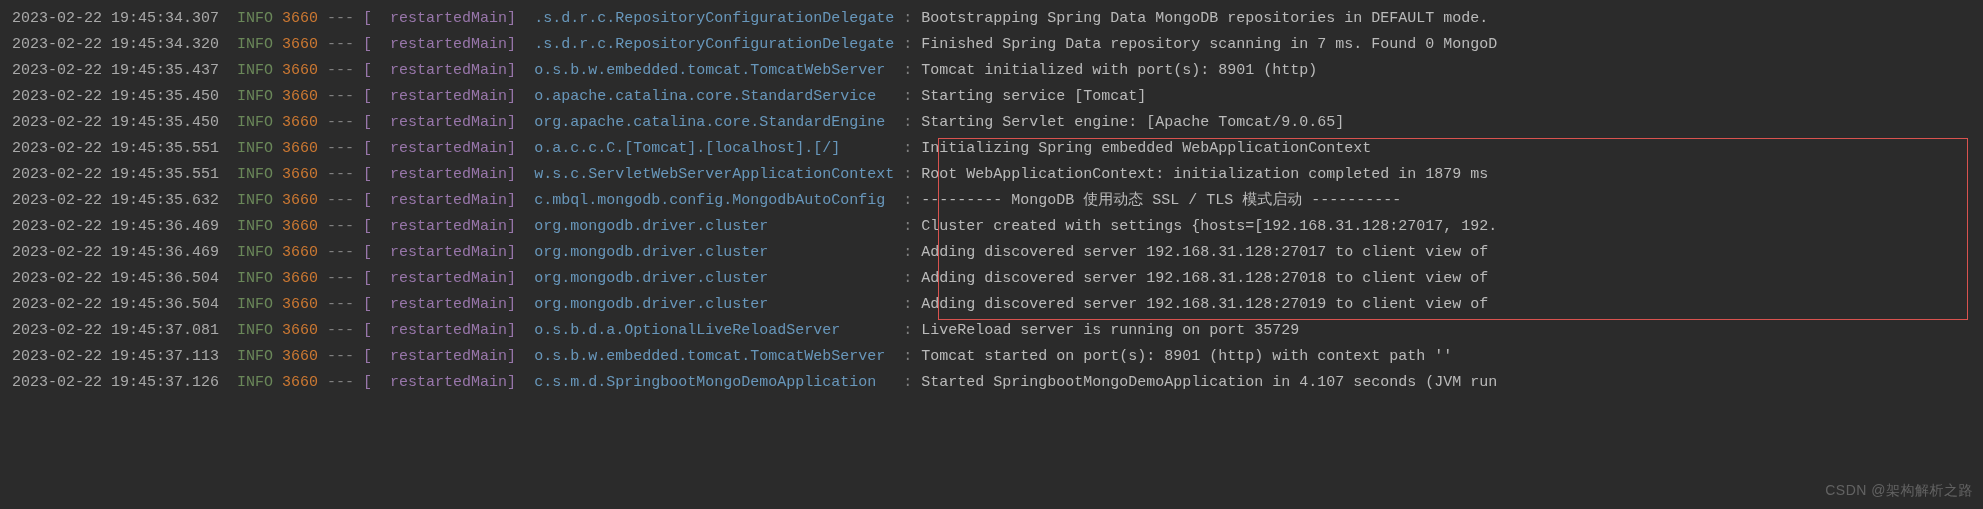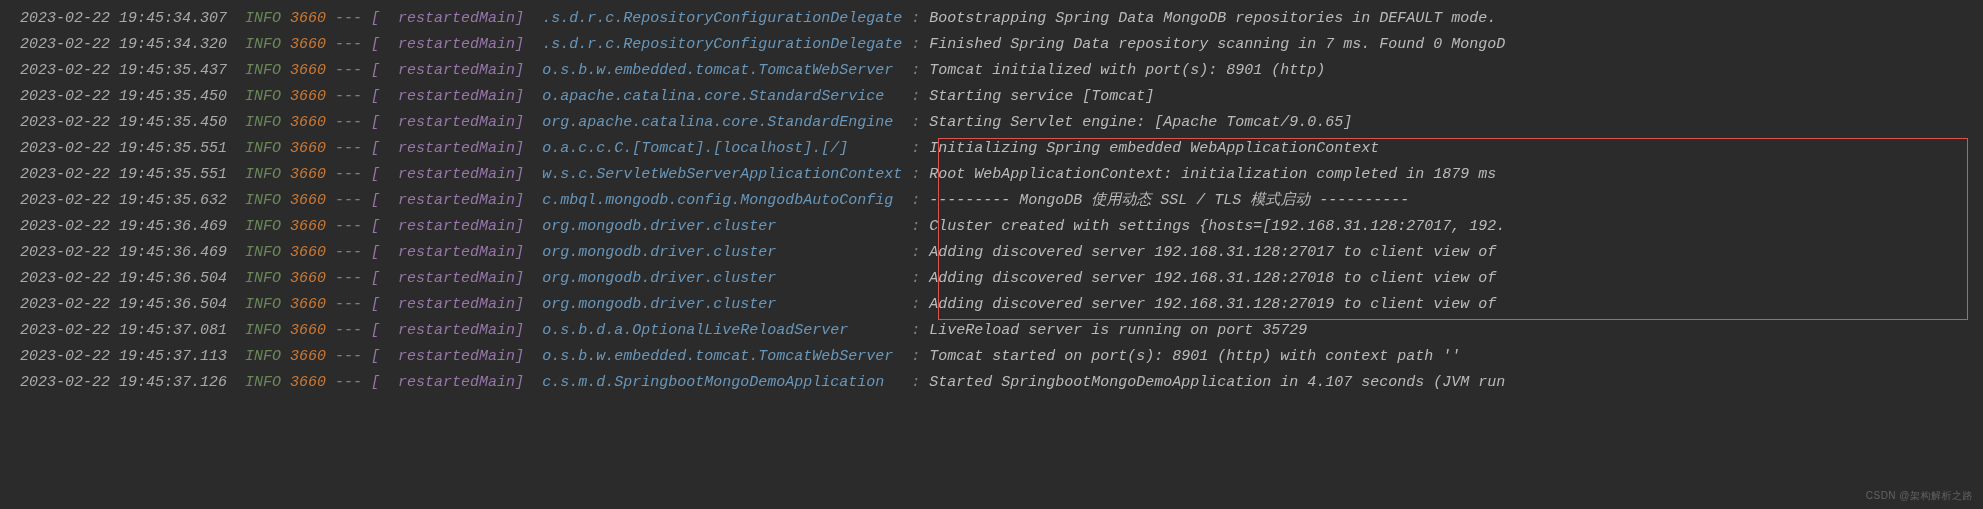--- a/index.html
+++ b/index.html
@@ -8,23 +8,22 @@
     height: 509px;
     background: #2b2b2b;
     font-family: "Consolas", "Menlo", "Courier New", monospace;
     font-size: 15px;
     line-height: 26px;
     color: #bababa;
     overflow: hidden;
   }
   .console {
     position: relative;
-    padding: 6px 20px;
+    padding: 6px 12px;
     white-space: pre;
-    font-style: italic;
   }
   .line { display: block; }
   .ts    { color: #a9a9a9; }
   .level { color: #6a8759; } 
   .pid   { color: #cc7832; } 
   .dash  { color: #808080; }
   .thread{ color: #9876aa; }
   .logger{ color: #6897bb; }
   .colon { color: #808080; }
   .msg   { color: #bababa; }
@@ -35,23 +34,23 @@
     pointer-events: none;
     left: 938px;
     top: 138px;
     width: 1030px;
     height: 182px;
   }
 
   .watermark {
     position: absolute;
     right: 10px;
-    bottom: 0;
+    bottom: 6px;
     font-family: sans-serif;
-    font-size: 10px;
+    font-size: 14px;
     color: rgba(200,200,200,0.35);
     letter-spacing: 0.5px;
     pointer-events: none;
   }
 </style>
 </head>
 <body>
 
 <div class="console" id="console"><span class="line"><span class="ts">2023-02-22 19:45:34.307  </span><span class="level">INFO </span><span class="pid">3660 </span><span class="dash">--- </span><span class="thread">[  restartedMain]  </span><span class="logger">.s.d.r.c.RepositoryConfigurationDelegate</span><span class="colon"> : </span><span class="msg">Bootstrapping Spring Data MongoDB repositories in DEFAULT mode.</span></span><span class="line"><span class="ts">2023-02-22 19:45:34.320  </span><span class="level">INFO </span><span class="pid">3660 </span><span class="dash">--- </span><span class="thread">[  restartedMain]  </span><span class="logger">.s.d.r.c.RepositoryConfigurationDelegate</span><span class="colon"> : </span><span class="msg">Finished Spring Data repository scanning in 7 ms. Found 0 MongoD</span></span><span class="line"><span class="ts">2023-02-22 19:45:35.437  </span><span class="level">INFO </span><span class="pid">3660 </span><span class="dash">--- </span><span class="thread">[  restartedMain]  </span><span class="logger">o.s.b.w.embedded.tomcat.TomcatWebServer </span><span class="colon"> : </span><span class="msg">Tomcat initialized with port(s): 8901 (http)</span></span><span class="line"><span class="ts">2023-02-22 19:45:35.450  </span><span class="level">INFO </span><span class="pid">3660 </span><span class="dash">--- </span><span class="thread">[  restartedMain]  </span><span class="logger">o.apache.catalina.core.StandardService  </span><span class="colon"> : </span><span class="msg">Starting service [Tomcat]</span></span><span class="line"><span class="ts">2023-02-22 19:45:35.450  </span><span class="level">INFO </span><span class="pid">3660 </span><span class="dash">--- </span><span class="thread">[  restartedMain]  </span><span class="logger">org.apache.catalina.core.StandardEngine </span><span class="colon"> : </span><span class="msg">Starting Servlet engine: [Apache Tomcat/9.0.65]</span></span><span class="line"><span class="ts">2023-02-22 19:45:35.551  </span><span class="level">INFO </span><span class="pid">3660 </span><span class="dash">--- </span><span class="thread">[  restartedMain]  </span><span class="logger">o.a.c.c.C.[Tomcat].[localhost].[/]      </span><span class="colon"> : </span><span class="msg">Initializing Spring embedded WebApplicationContext</span></span><span class="line"><span class="ts">2023-02-22 19:45:35.551  </span><span class="level">INFO </span><span class="pid">3660 </span><span class="dash">--- </span><span class="thread">[  restartedMain]  </span><span class="logger">w.s.c.ServletWebServerApplicationContext</span><span class="colon"> : </span><span class="msg">Root WebApplicationContext: initialization completed in 1879 ms</span></span><span class="line"><span class="ts">2023-02-22 19:45:35.632  </span><span class="level">INFO </span><span class="pid">3660 </span><span class="dash">--- </span><span class="thread">[  restartedMain]  </span><span class="logger">c.mbql.mongodb.config.MongodbAutoConfig </span><span class="colon"> : </span><span class="msg">--------- MongoDB 使用动态 SSL / TLS 模式启动 ----------</span></span><span class="line"><span class="ts">2023-02-22 19:45:36.469  </span><span class="level">INFO </span><span class="pid">3660 </span><span class="dash">--- </span><span class="thread">[  restartedMain]  </span><span class="logger">org.mongodb.driver.cluster              </span><span class="colon"> : </span><span class="msg">Cluster created with settings {hosts=[192.168.31.128:27017, 192.</span></span><span class="line"><span class="ts">2023-02-22 19:45:36.469  </span><span class="level">INFO </span><span class="pid">3660 </span><span class="dash">--- </span><span class="thread">[  restartedMain]  </span><span class="logger">org.mongodb.driver.cluster              </span><span class="colon"> : </span><span class="msg">Adding discovered server 192.168.31.128:27017 to client view of</span></span><span class="line"><span class="ts">2023-02-22 19:45:36.504  </span><span class="level">INFO </span><span class="pid">3660 </span><span class="dash">--- </span><span class="thread">[  restartedMain]  </span><span class="logger">org.mongodb.driver.cluster              </span><span class="colon"> : </span><span class="msg">Adding discovered server 192.168.31.128:27018 to client view of</span></span><span class="line"><span class="ts">2023-02-22 19:45:36.504  </span><span class="level">INFO </span><span class="pid">3660 </span><span class="dash">--- </span><span class="thread">[  restartedMain]  </span><span class="logger">org.mongodb.driver.cluster              </span><span class="colon"> : </span><span class="msg">Adding discovered server 192.168.31.128:27019 to client view of</span></span><span class="line"><span class="ts">2023-02-22 19:45:37.081  </span><span class="level">INFO </span><span class="pid">3660 </span><span class="dash">--- </span><span class="thread">[  restartedMain]  </span><span class="logger">o.s.b.d.a.OptionalLiveReloadServer      </span><span class="colon"> : </span><span class="msg">LiveReload server is running on port 35729</span></span><span class="line"><span class="ts">2023-02-22 19:45:37.113  </span><span class="level">INFO </span><span class="pid">3660 </span><span class="dash">--- </span><span class="thread">[  restartedMain]  </span><span class="logger">o.s.b.w.embedded.tomcat.TomcatWebServer </span><span class="colon"> : </span><span class="msg">Tomcat started on port(s): 8901 (http) with context path ''</span></span><span class="line"><span class="ts">2023-02-22 19:45:37.126  </span><span class="level">INFO </span><span class="pid">3660 </span><span class="dash">--- </span><span class="thread">[  restartedMain]  </span><span class="logger">c.s.m.d.SpringbootMongoDemoApplication  </span><span class="colon"> : </span><span class="msg">Started SpringbootMongoDemoApplication in 4.107 seconds (JVM run</span></span></div>
 

